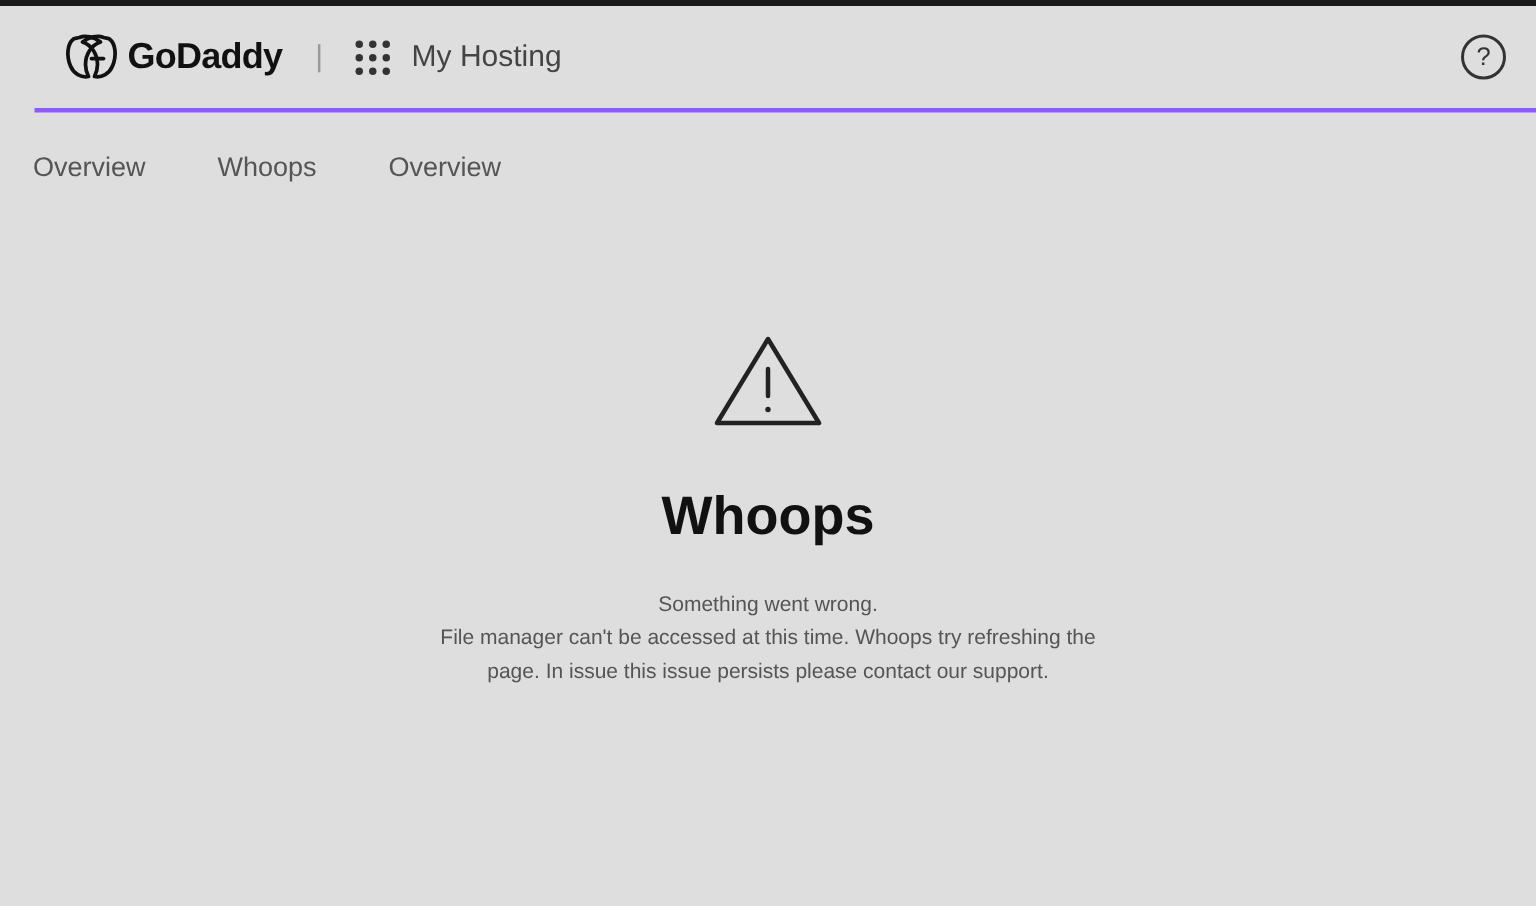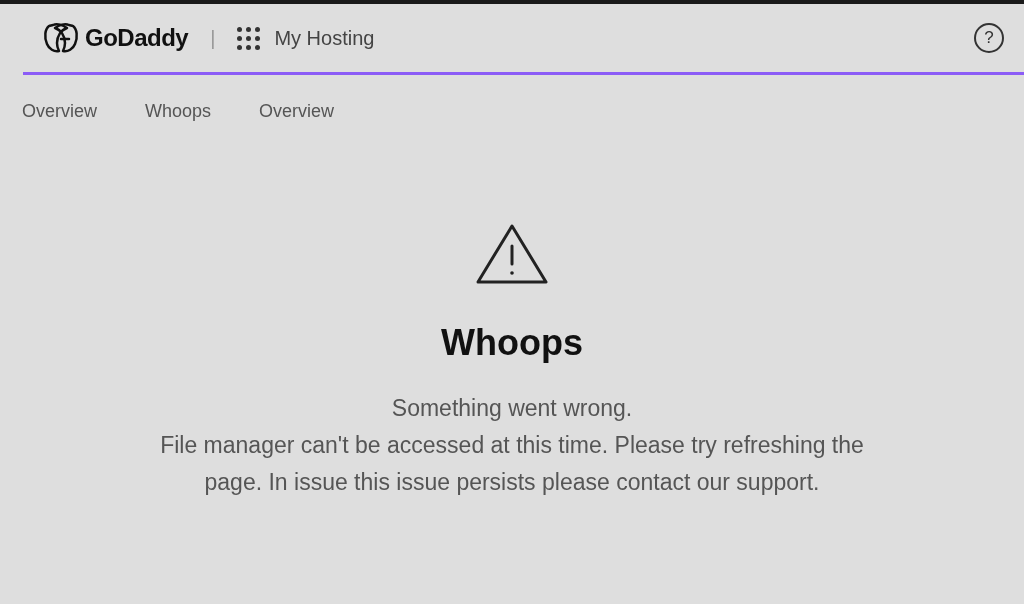--- a/index.html
+++ b/index.html
@@ -99,21 +99,21 @@
     .warning-icon {
       margin-bottom: 28px;
     }
     .error-title {
       font-size: 36px;
       font-weight: 700;
       color: #111;
       margin-bottom: 26px;
     }
     .error-line {
-      font-size: 23px;
+      font-size: 14px;
       color: #555;
       text-align: right;
       line-height: 1.6;
     }
   </style>
 </head>
 <body>
 
 <div class="top-bar"></div>
 
@@ -160,15 +160,15 @@
 <div class="error-container">
   <div class="warning-icon">
     <svg width="80" height="70" viewBox="0 0 80 70" fill="none">
       <path d="M 40 6 L 74 62 L 6 62 Z" stroke="#222" stroke-width="3" fill="none" stroke-linejoin="round" stroke-linecap="round"></path>
       <line x1="40" y1="26" x2="40" y2="44" stroke="#222" stroke-width="3" stroke-linecap="round"></line>
       <circle cx="40" cy="53" r="1.8" fill="#222"></circle>
     </svg>
   </div>
   <div class="error-title">Whoops</div>
   <div class="error-line">Something went wrong.</div>
-  <div class="error-line">File manager can't be accessed at this time. Please try refreshing the</div>
+  <div class="error-line">File manager can't be accessed at this time. Whoops try refreshing the</div>
   <div class="error-line">page. In issue this issue persists please contact our support.</div>
 </div>
 
 </body></html>

